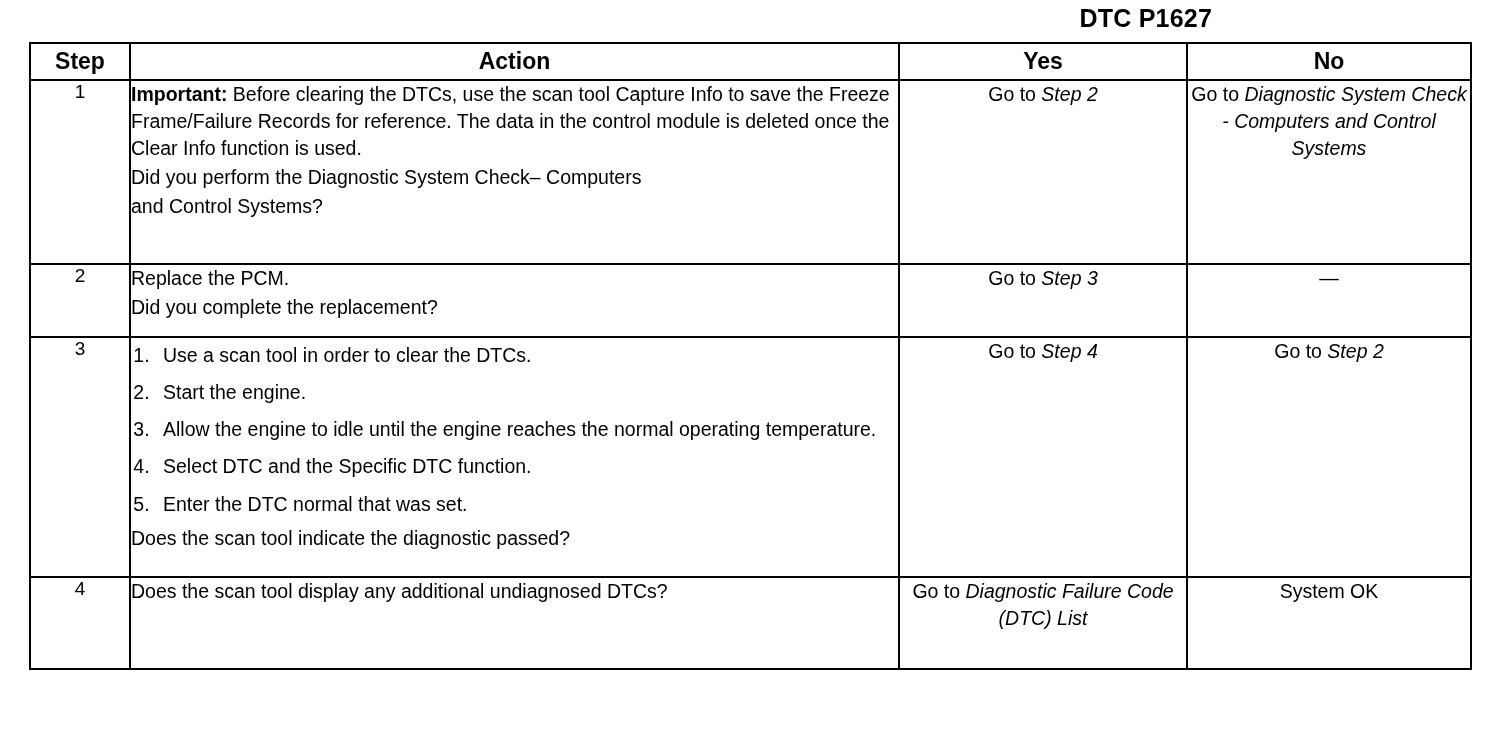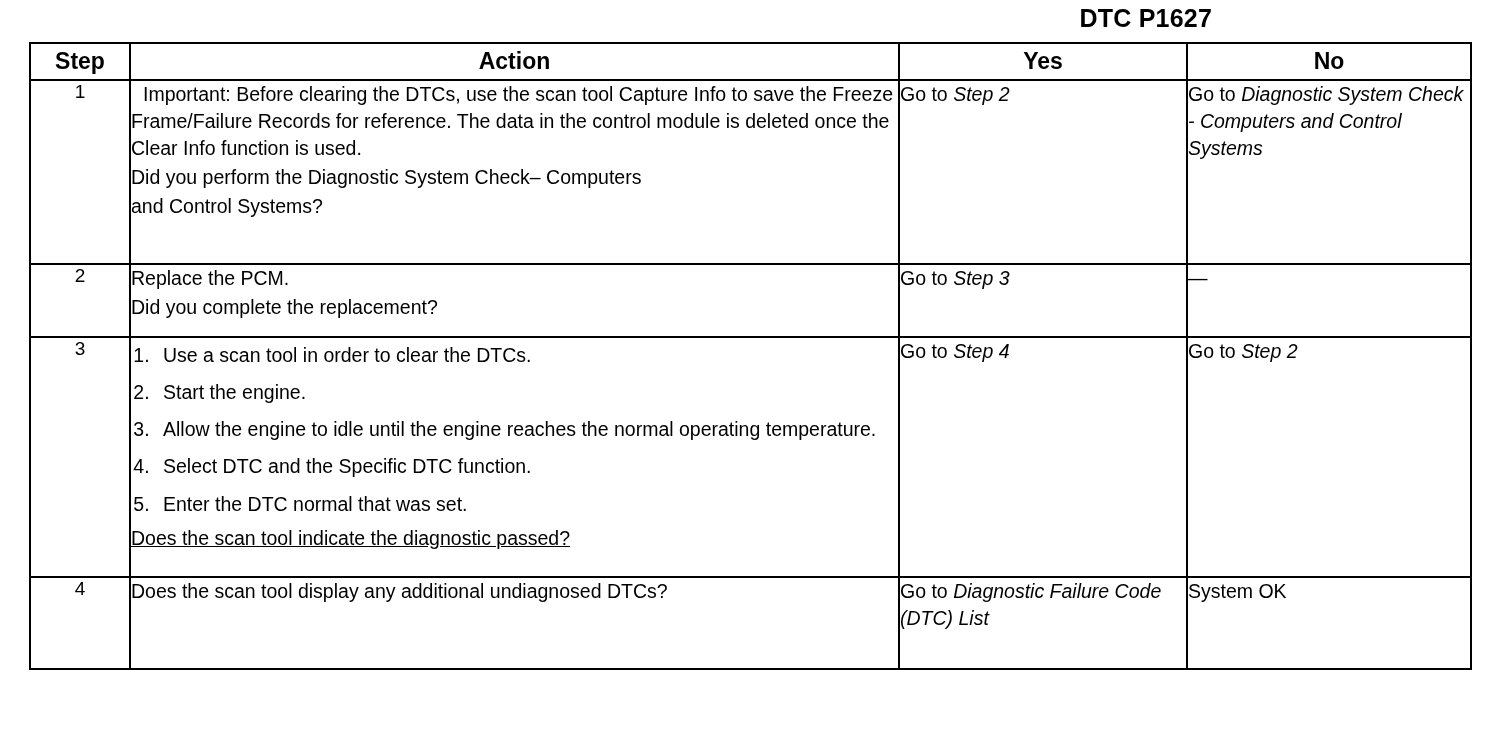--- a/index.html
+++ b/index.html
@@ -57,43 +57,44 @@
   .action-cell {
     padding: 8px 10px 6px 14px;
     font-size: 19.5px;
     line-height: 1.38;
     text-align: left;
   }
   .result-cell {
     padding: 8px 12px 6px 12px;
     font-size: 19.5px;
     line-height: 1.38;
+    text-align: center;
   }
   .align-bottom { vertical-align: bottom; }
   .align-top    { vertical-align: top; }
   .align-middle { vertical-align: middle; }
 
-  .bold { font-weight: normal; padding-left: 12px; }
+  .bold { font-weight: bold; }
   .ital { font-style: italic; }
 
   .para { margin: 0 0 0 0; }
   .para + .para { margin-top: 2px; }
 
   ol.steplist {
     margin: 4px 0 4px 0;
     padding-left: 24px;
     list-style-position: outside;
   }
   ol.steplist li {
     margin-bottom: 11px;
     padding-left: 8px;
     line-height: 1.34;
   }
   ol.steplist li:last-child { margin-bottom: 0; }
-  .closing-q { margin-top: 8px; text-decoration: underline; }
+  .closing-q { margin-top: 8px; }
 
   .dash-cell { font-size: 19.5px; }
 </style>
 </head>
 <body>
 
 <div id="page-title">DTC P1627</div>
 
 <table id="diag-table">
   <colgroup>

